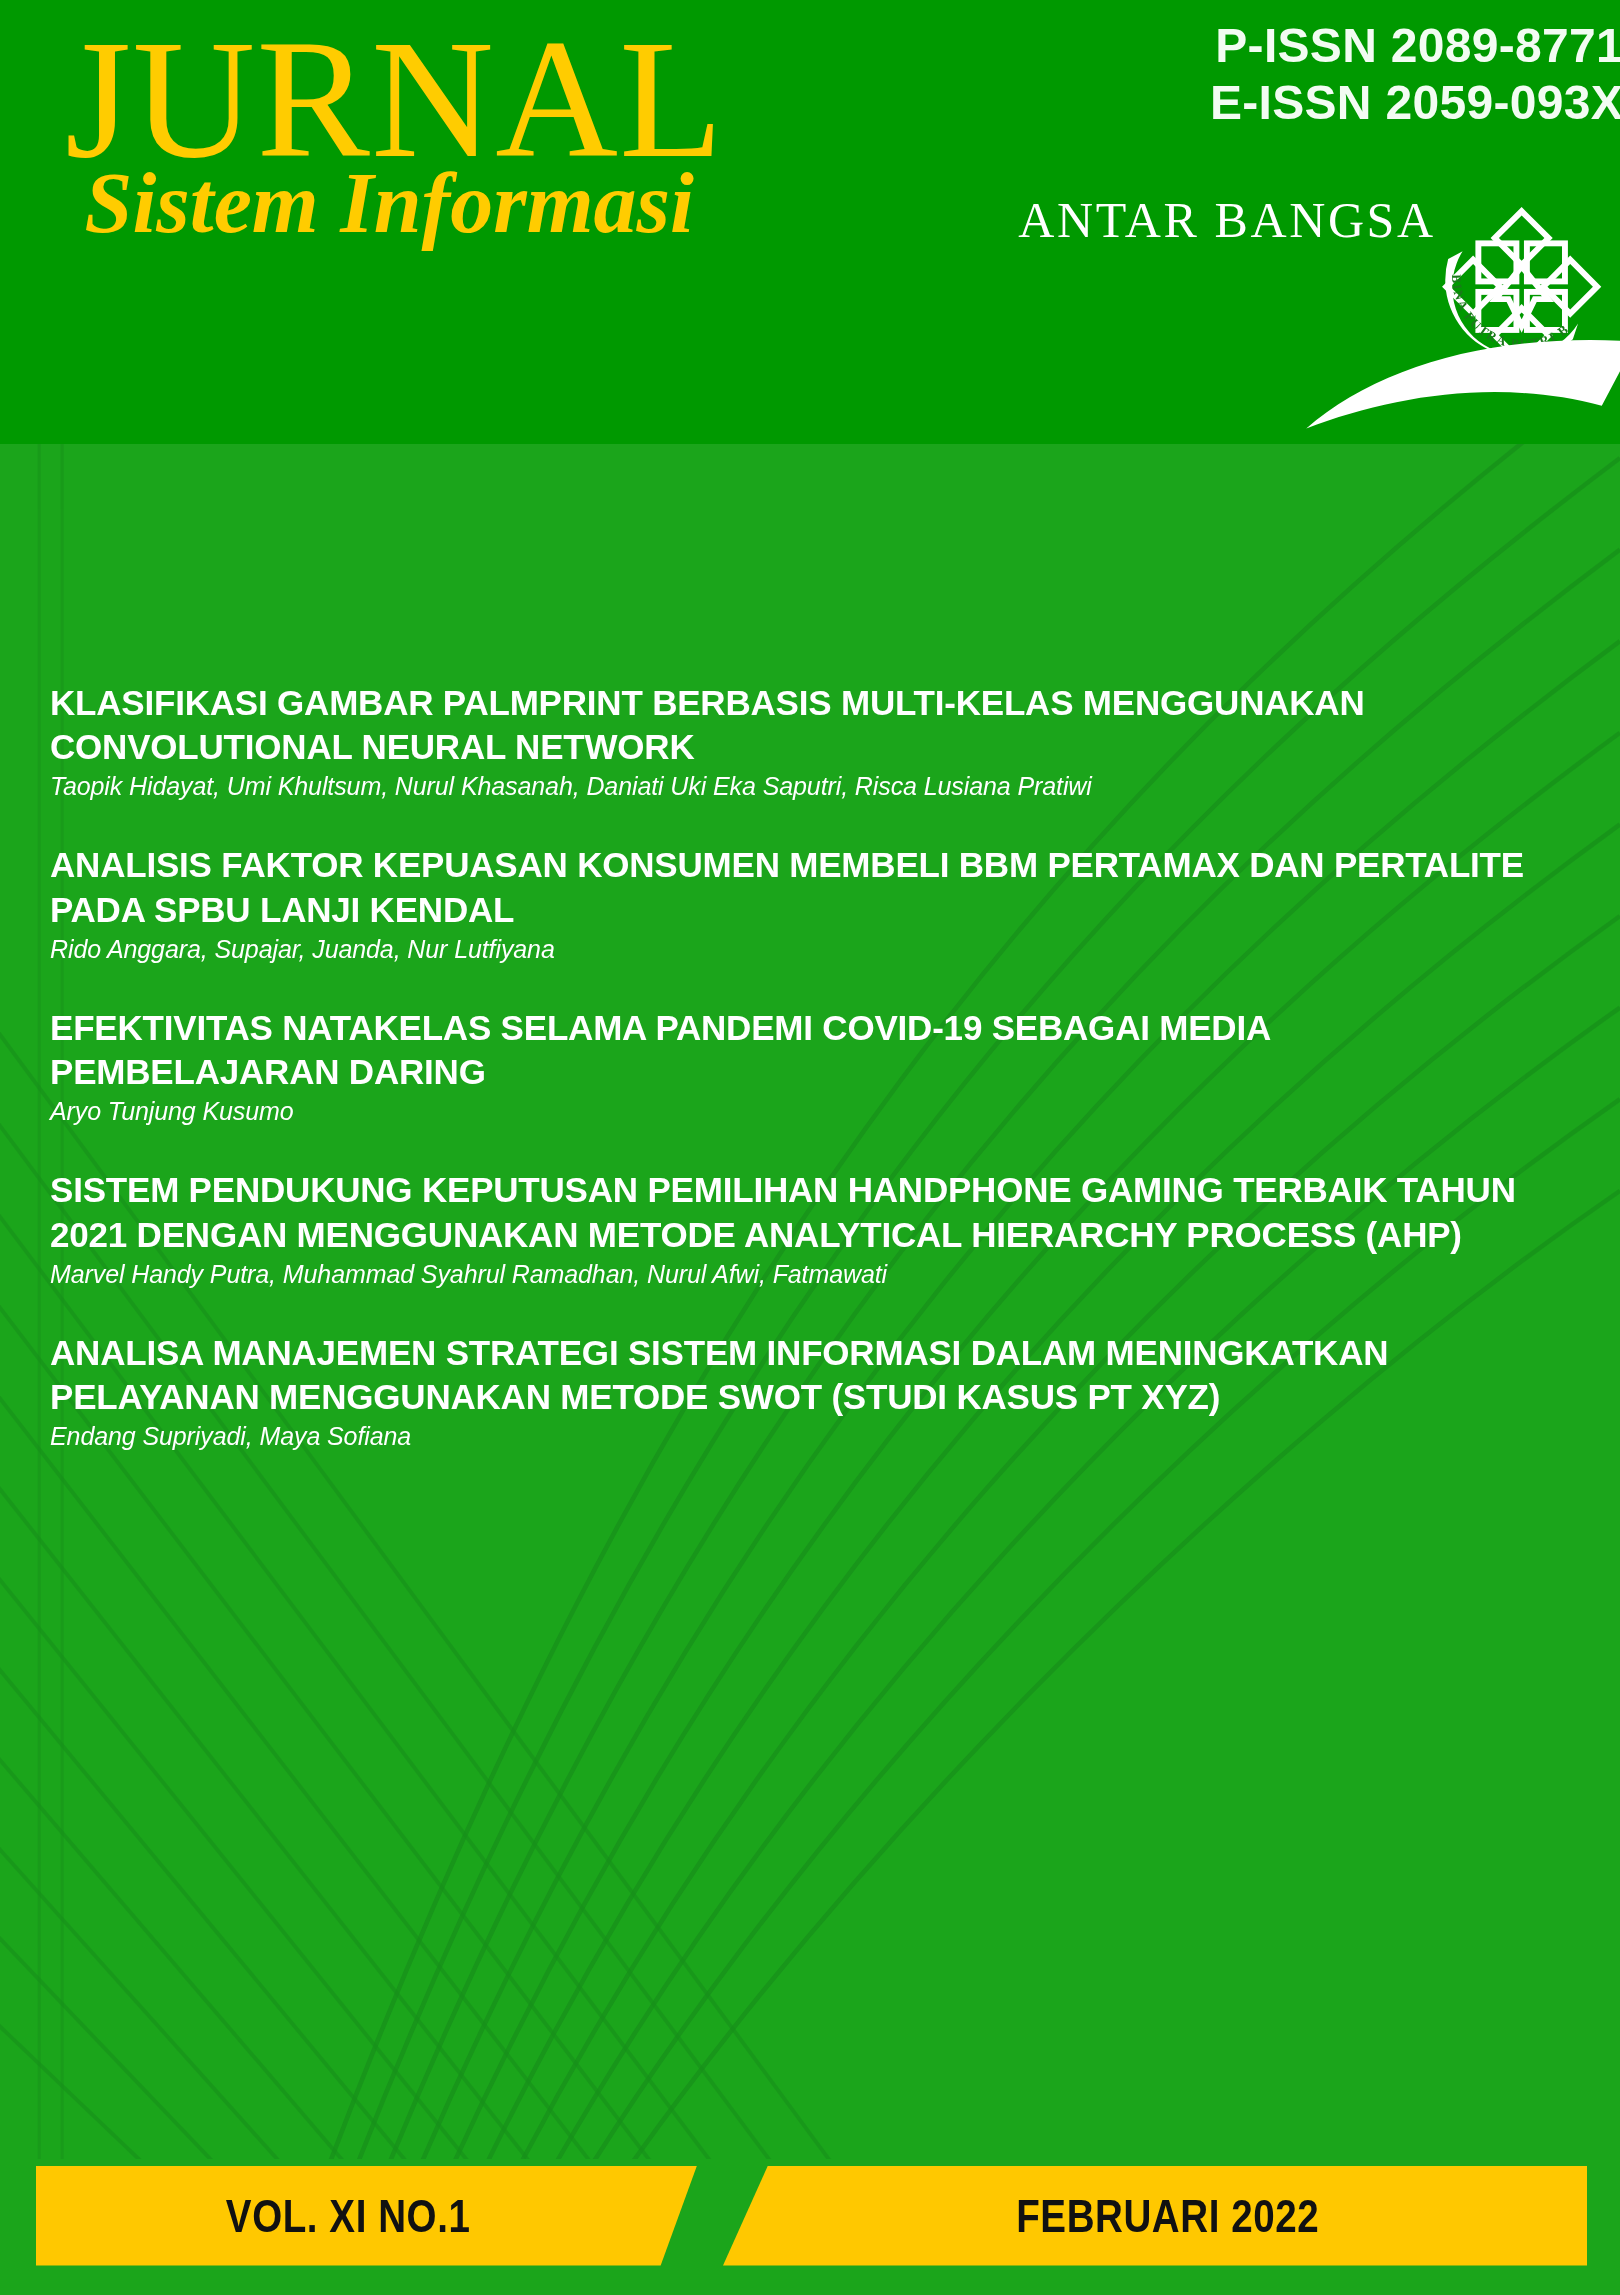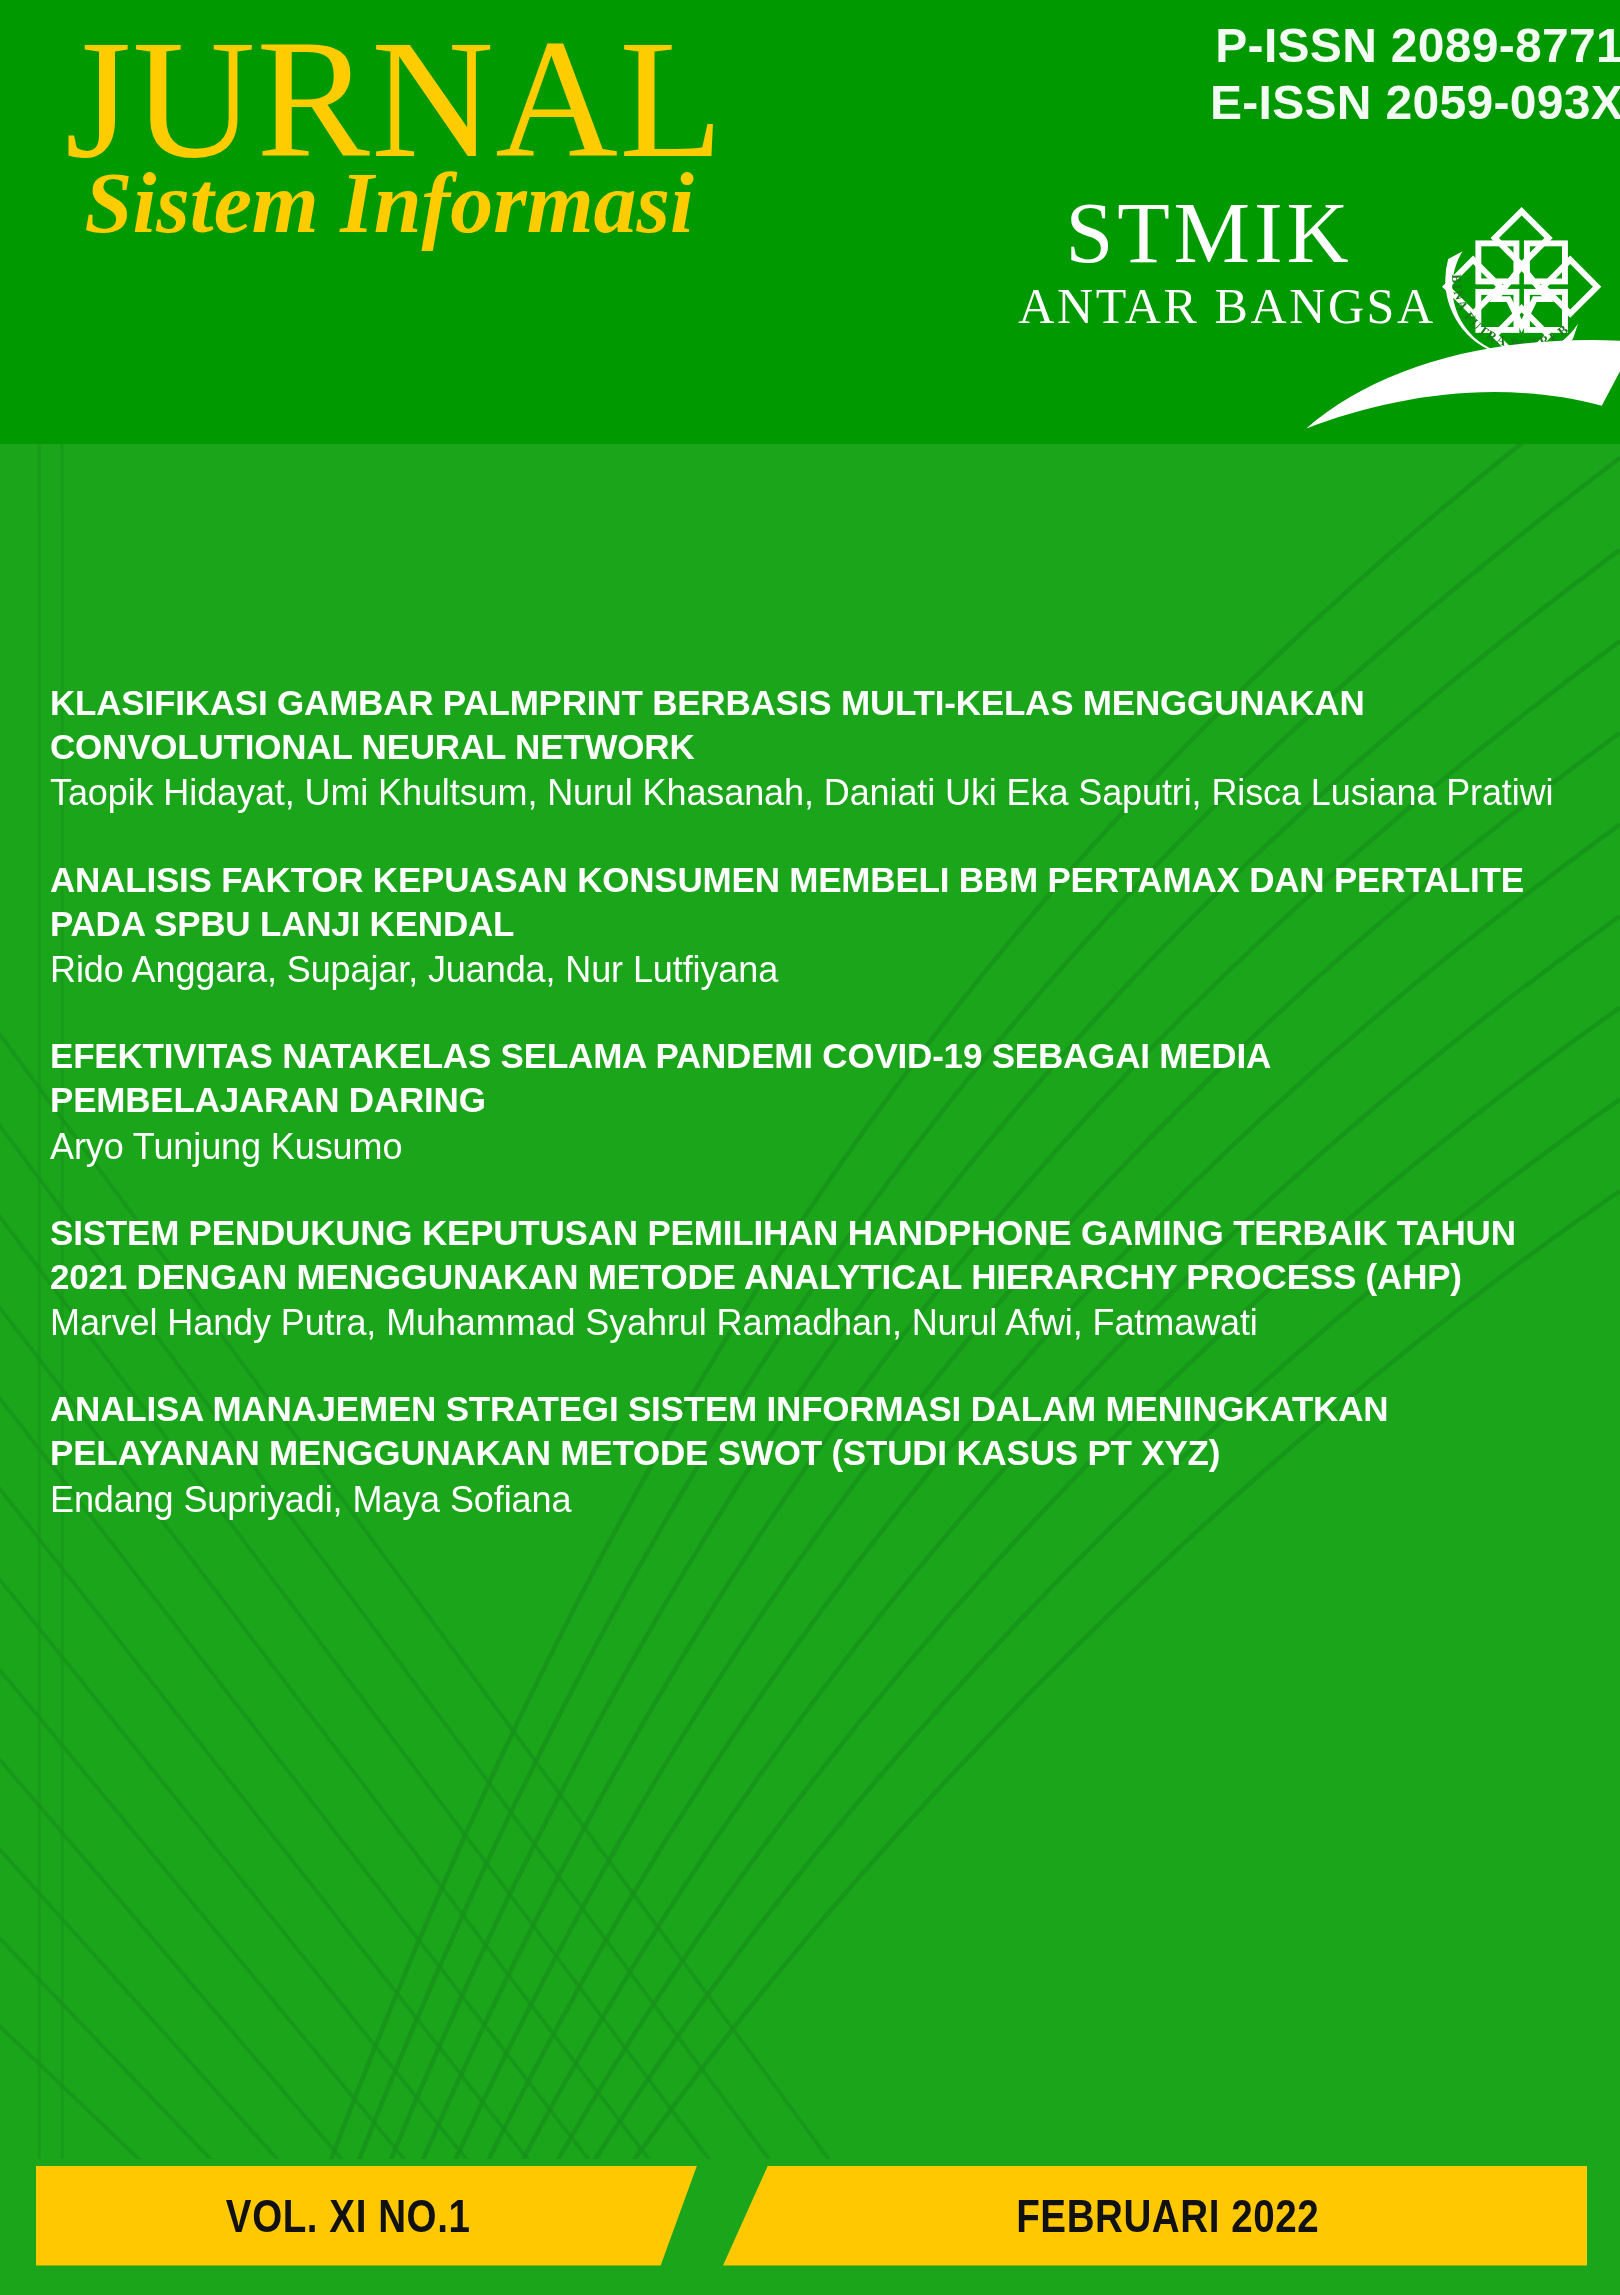--- a/index.html
+++ b/index.html
@@ -145,25 +145,26 @@
     font-size: 35px;
     line-height: 1.26;
     color: #FFFFFF;
     letter-spacing: -0.2px;
     margin: 0;
   }
 
   .article-authors {
     font-family: "Liberation Sans", sans-serif;
     font-weight: 400;
-    font-size: 36px;
+    font-size: 25px;
     line-height: 1.28;
     color: #FFFFFF;
     letter-spacing: -0.1px;
     margin: 1.3px 0 0 0;
+    font-style: italic;
   }
 
   
   .banner {
     position: absolute;
     left: 0;
     top: 2159px;
     width: 1620px;
     height: 136px;
     z-index: 6;
@@ -253,21 +254,20 @@
       <div class="masthead-jurnal">JURNAL</div>
       <div class="masthead-sub">Sistem Informasi</div>
     </div>
 
     <div class="issn-block">
       <div class="issn-line">P-ISSN 2089-8771</div>
       <div class="issn-line">E-ISSN 2059-093X</div>
     </div>
 
     <div class="stmik-block">
-      <div class="stmik-main">STMIK</div>
       <div class="stmik-sub">ANTAR BANGSA</div>
     </div>
 
     <svg class="logo-emblem" viewBox="0 0 250 250">
       <defs>
         <path id="ribbonpath" d="M 22 92 A 108 108 0 0 0 196 196"></path>
       </defs>
       <g fill="none" stroke="#ffffff" stroke-width="9">
 
         <rect x="60" y="60" width="58" height="58"></rect>

